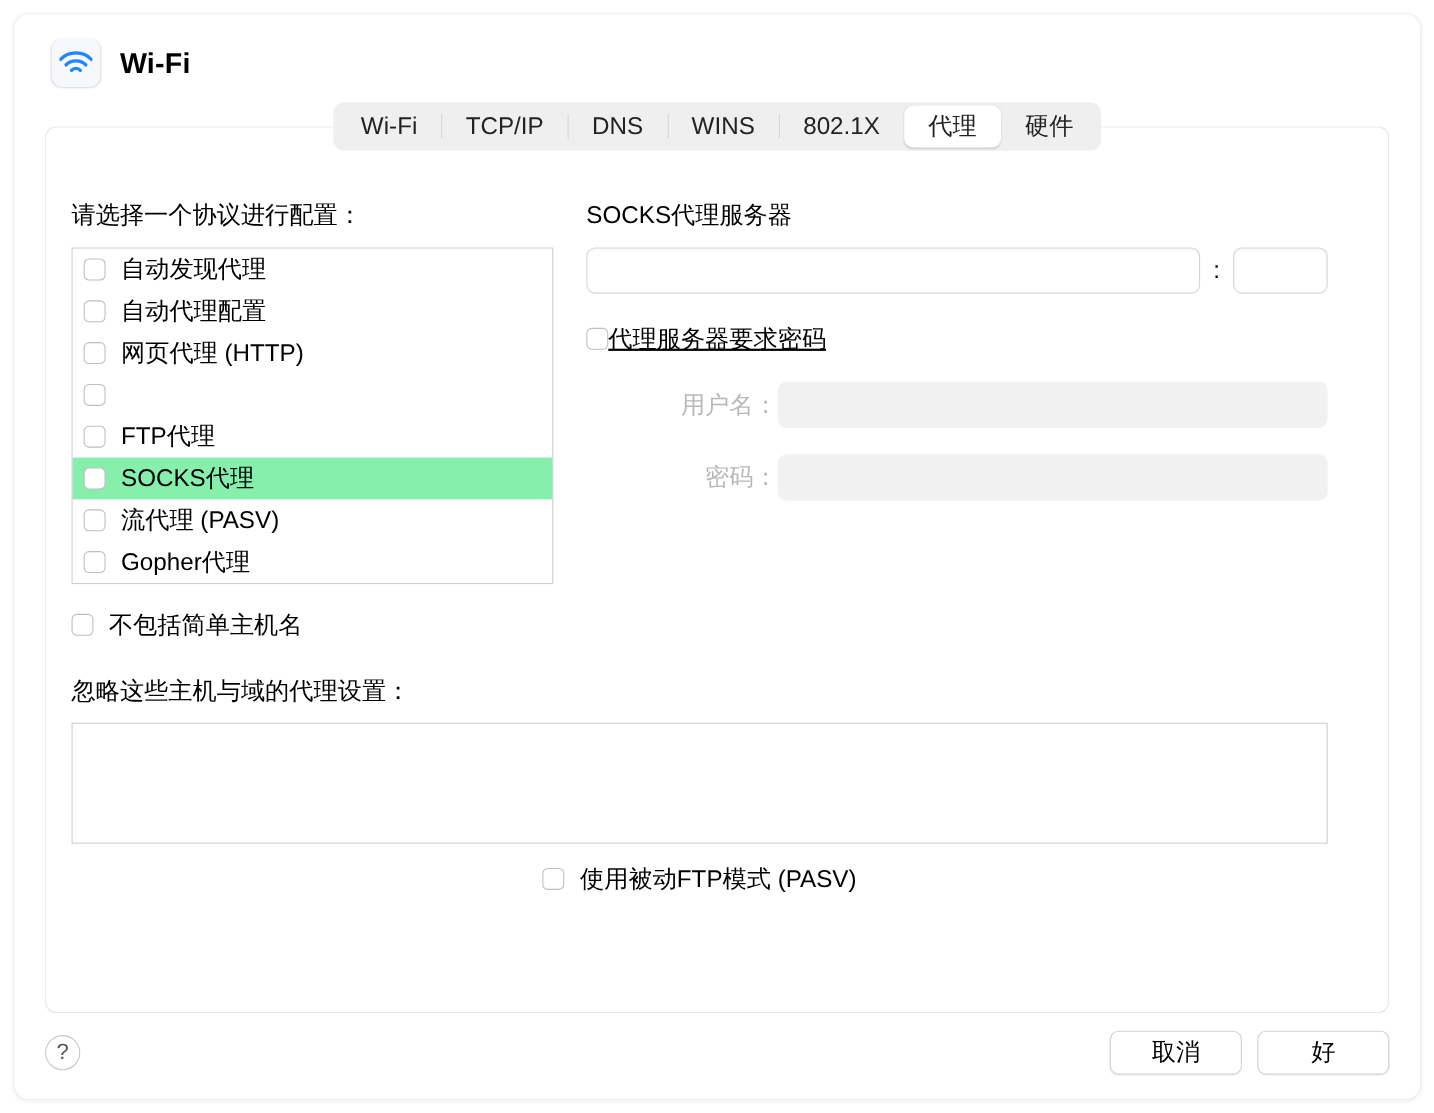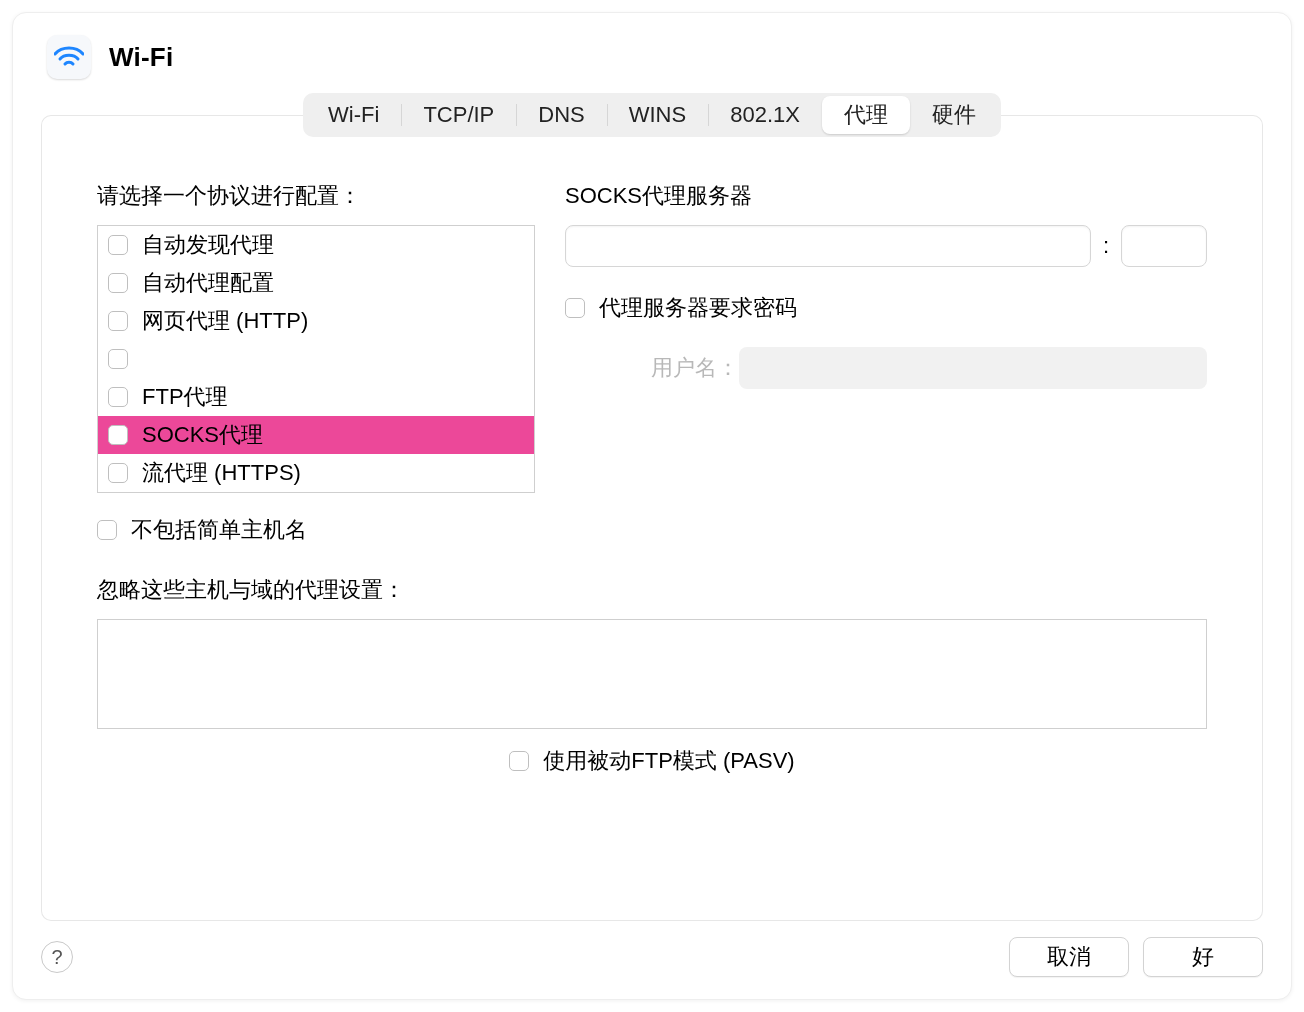--- a/index.html
+++ b/index.html
@@ -75,21 +75,21 @@
   }
   .tab.active {
     background: #fff;
     box-shadow: 0 1px 2px rgba(0,0,0,0.15);
   }
   .tab.active::before, .tab.active + .tab::before { display:none; }
 
   .panel {
     margin-top: -22px;
     border-radius: 10px;
-    padding: 66px 56px 40px 56px;
+    padding: 66px 56px 40px 24px;
     flex: 1;
     position: relative;
     background:#fff;
     box-shadow: inset 0 0 0 1px #e7e7e7;
   }
   .columns { display: flex; gap: 30px; }
   .col-left { flex: 0 0 438px; }
   .col-right { flex: 1; }
 
   .section-label { font-size: 22px; margin-bottom: 14px; }
@@ -100,21 +100,21 @@
     background: #fff;
   }
   .proto-row {
     display: flex;
     align-items: center;
     gap: 14px;
     padding: 6px 10px;
     font-size: 22px;
     height: 38px;
   }
-  .proto-row.selected { background: #ec4899; }
+  .proto-row.selected { background: #86efac; }
 
   .chk {
     width: 20px;
     height: 20px;
     border: 1px solid #bfbfbf;
     border-radius: 5px;
     background: #fff;
     flex: 0 0 20px;
   }
 
@@ -130,23 +130,23 @@
     background: #fff;
     box-shadow: inset 0 1px 2px rgba(0,0,0,0.05);
   }
   .host { flex: 1; }
   .port { width: 86px; }
   .colon { font-size: 22px; }
 
   .auth-row {
     display: flex;
     align-items: center;
-    gap: 14px;
     margin-top: 26px;
     font-size: 22px;
+    text-decoration: underline;
   }
   .cred-row {
     display: flex;
     align-items: center;
     margin-top: 24px;
   }
   .cred-label {
     width: 174px;
     text-align: right;
     font-size: 22px;
@@ -263,21 +263,25 @@
           <div class="proto-row">
             <span class="chk"></span>
             <span>FTP代理</span>
           </div>
           <div class="proto-row selected">
             <span class="chk"></span>
             <span>SOCKS代理</span>
           </div>
           <div class="proto-row">
             <span class="chk"></span>
-            <span>流代理 (HTTPS)</span>
+            <span>流代理 (PASV)</span>
+          </div>
+          <div class="proto-row">
+            <span class="chk"></span>
+            <span>Gopher代理</span>
           </div>
         </div>
       </div>
 
       <div class="col-right">
         <div class="section-label">SOCKS代理服务器</div>
         <div class="proxy-host">
           <div class="field host"></div>
           <div class="colon">:</div>
           <div class="field port"></div>
@@ -285,20 +289,24 @@
 
         <div class="auth-row">
           <span class="chk"></span>
           <span>代理服务器要求密码</span>
         </div>
 
         <div class="cred-row">
           <div class="cred-label">用户名：</div>
           <div class="cred-field"></div>
         </div>
+        <div class="cred-row">
+          <div class="cred-label">密码：</div>
+          <div class="cred-field"></div>
+        </div>
       </div>
     </div>
 
     <div class="exclude-row">
       <span class="chk"></span>
       <span>不包括简单主机名</span>
     </div>
 
     <div class="bypass-label">忽略这些主机与域的代理设置：</div>
     <div class="bypass-box"></div>

